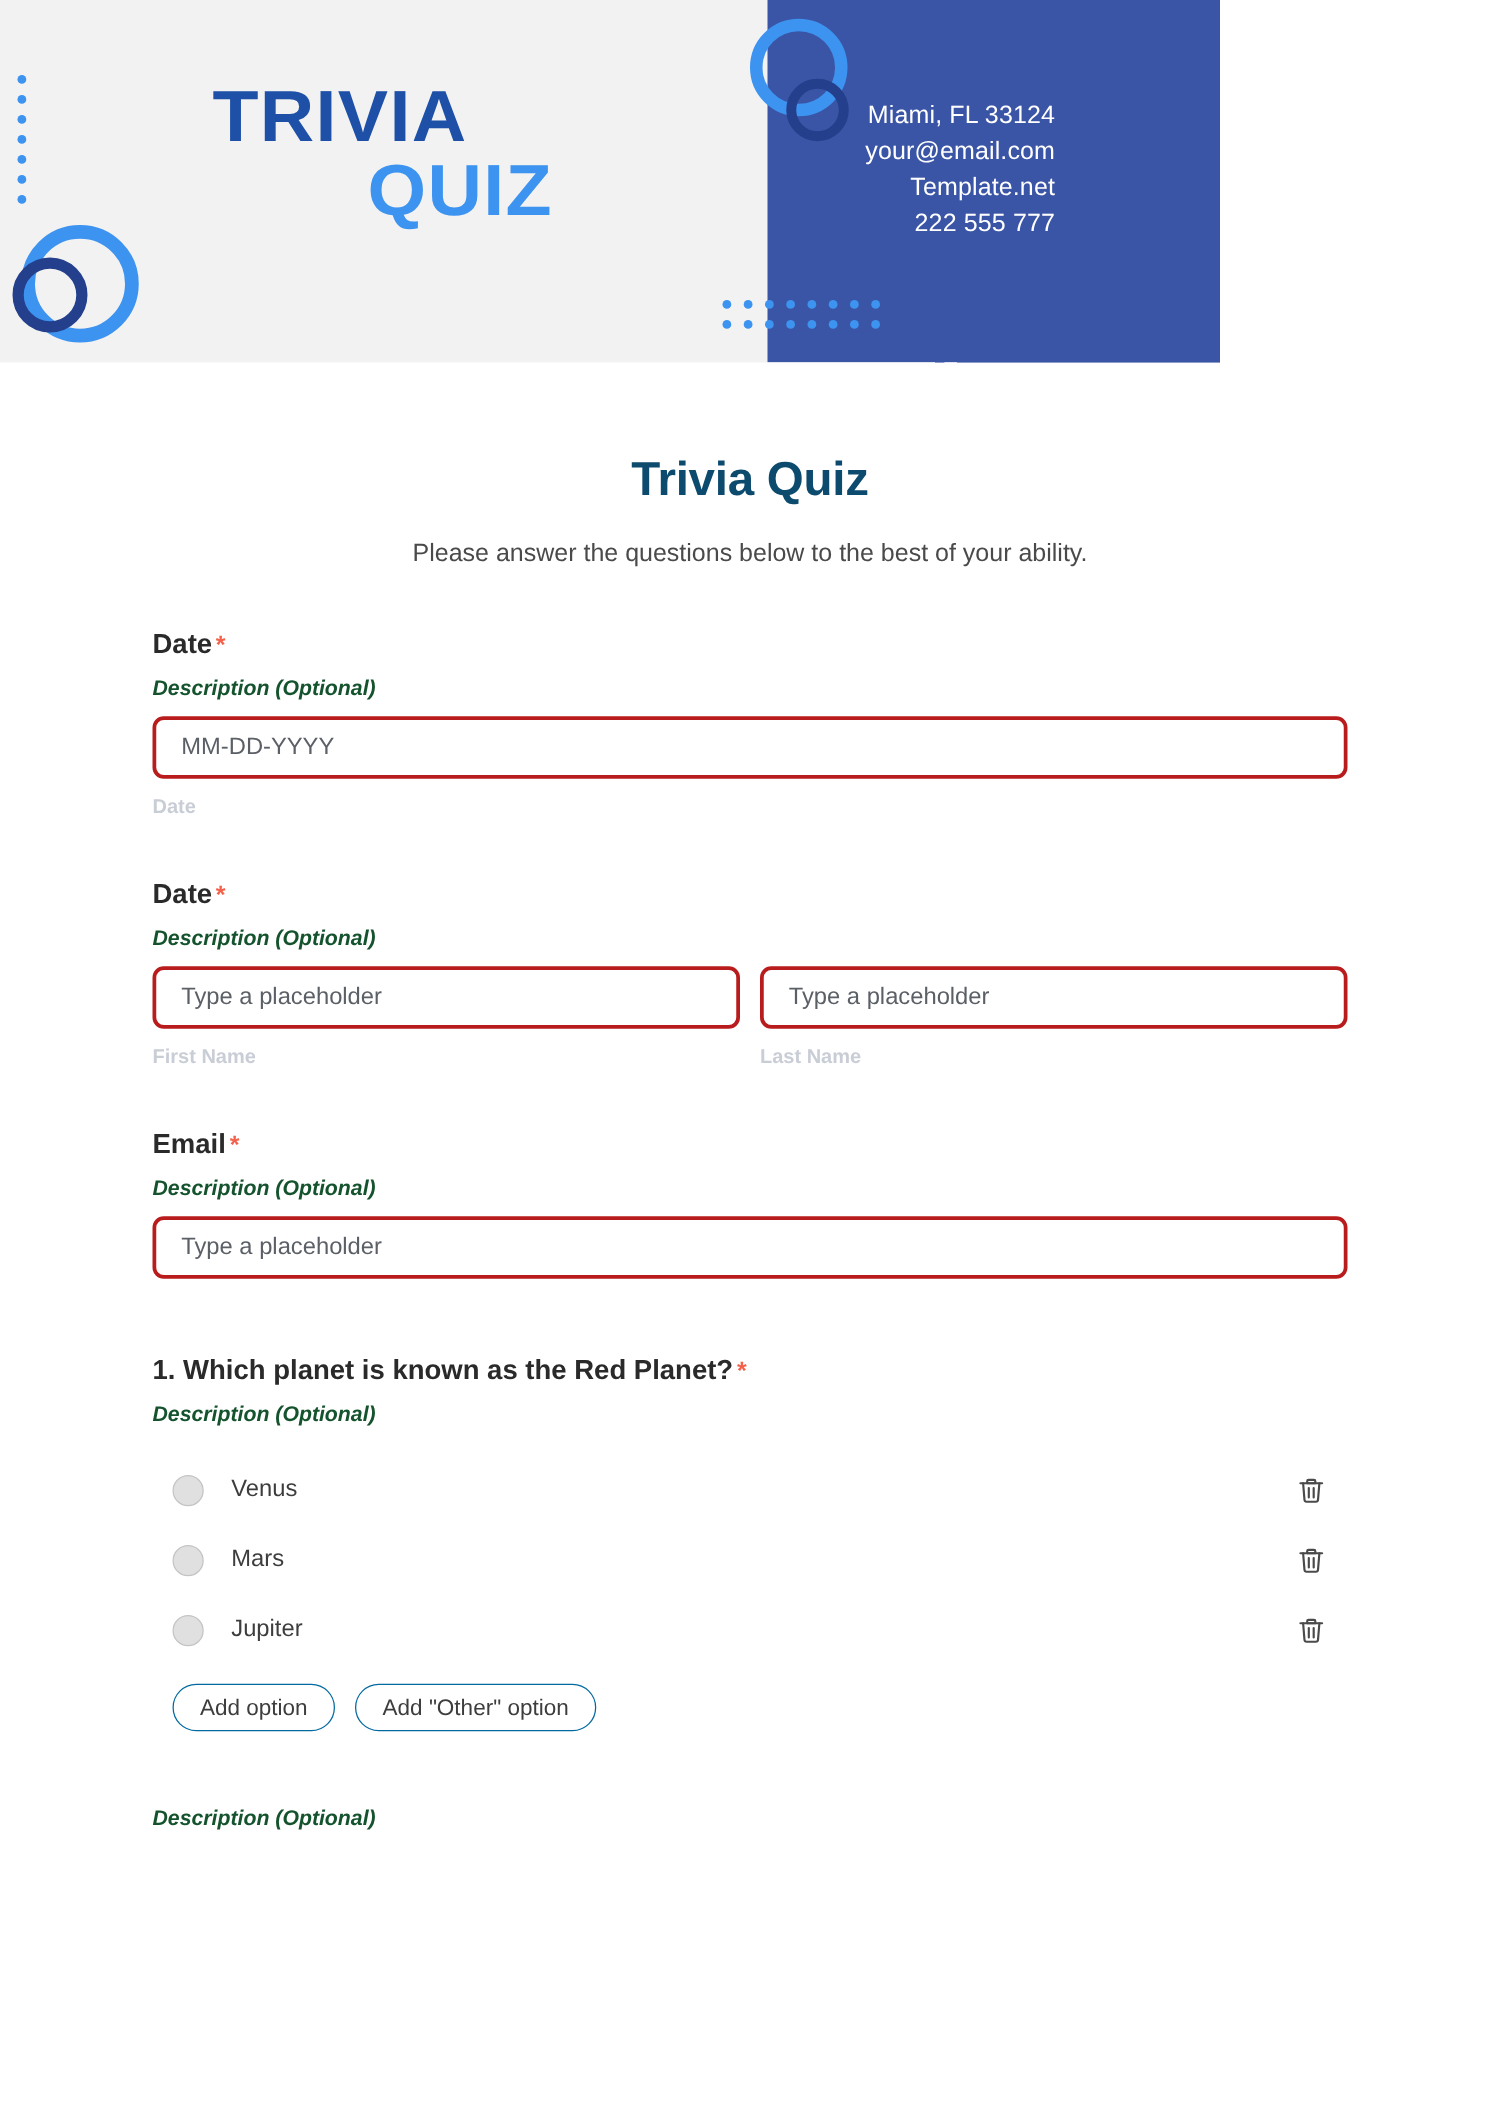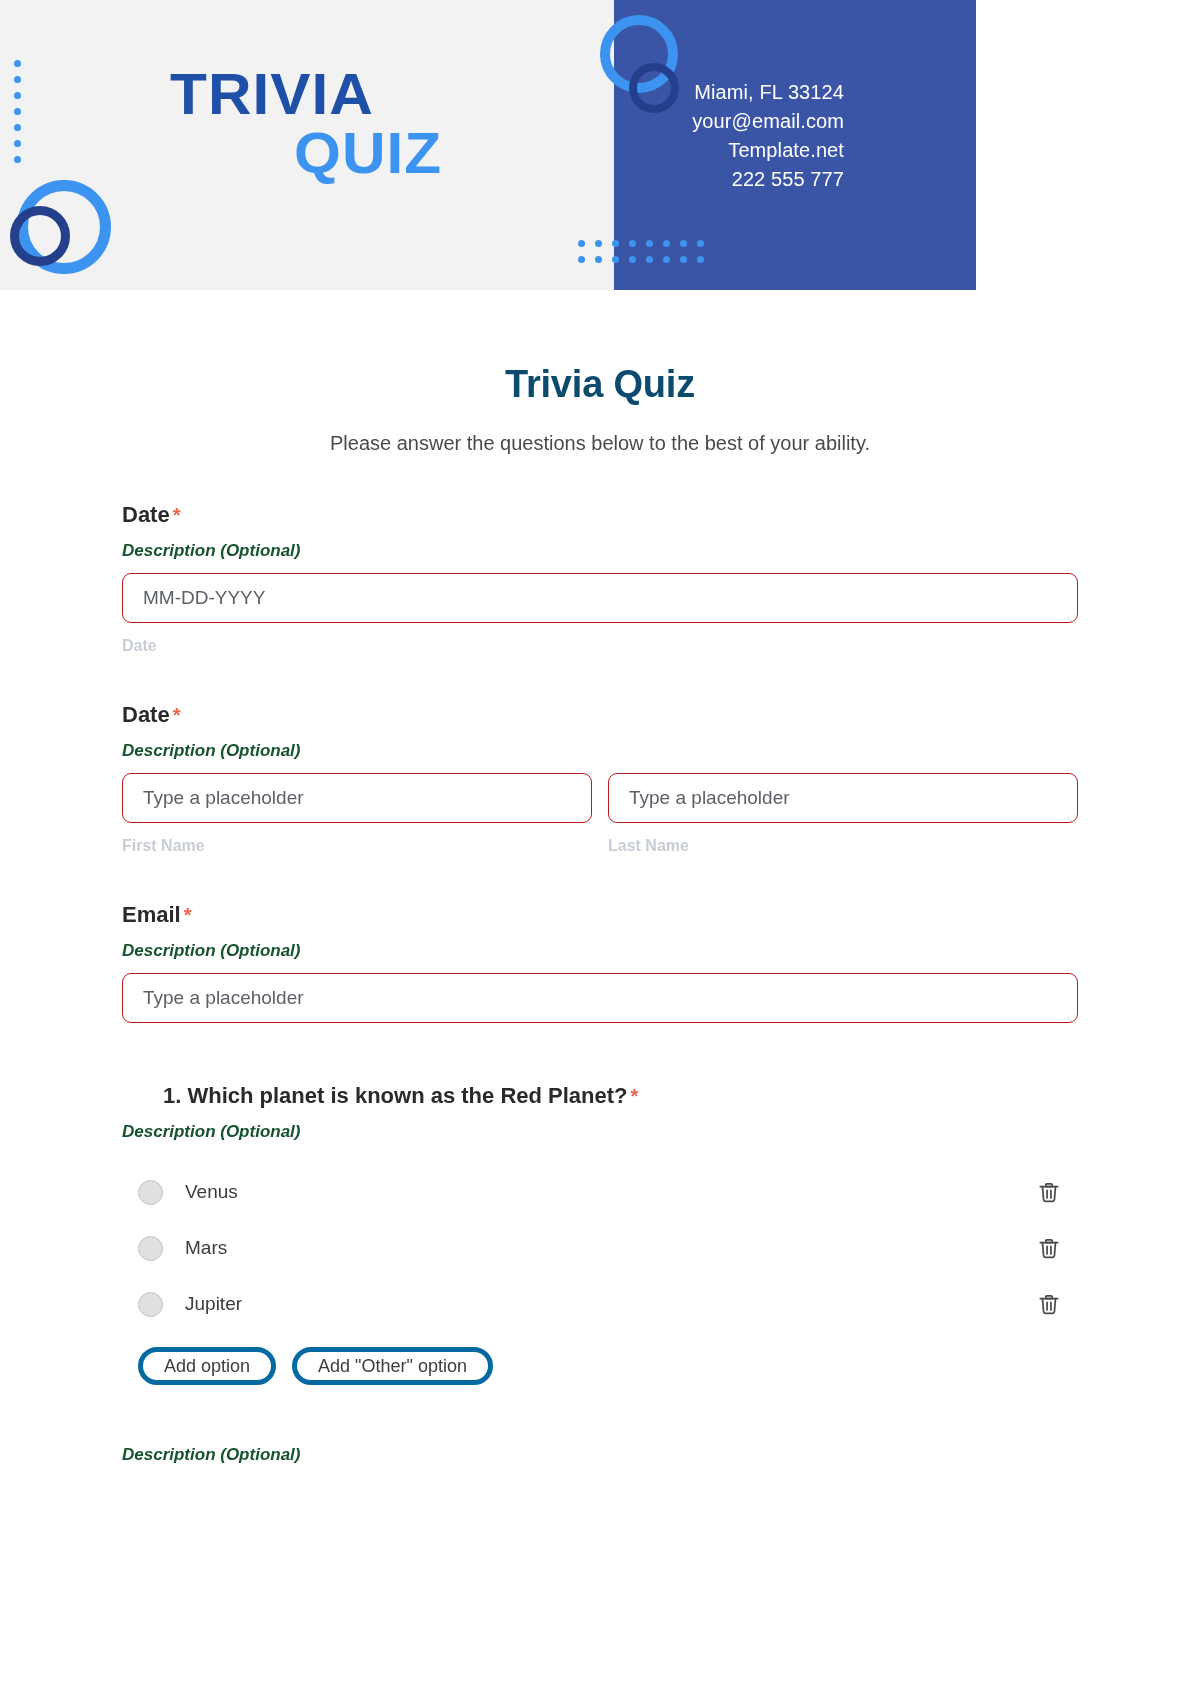--- a/index.html
+++ b/index.html
@@ -132,21 +132,21 @@
   .field-desc {
     font-size: 17px;
     font-style: italic;
     color: #14532d;
     margin-top: 13px;
     font-weight: 600;
   }
   .input-box {
     margin-top: 12px;
     height: 50px;
-    border: 1px solid #b91c1c;
+    border: 3px solid #b91c1c;
     border-radius: 9px;
     display: flex;
     align-items: center;
     padding: 0 20px;
     font-size: 19px;
     color: #5b5f66;
     background: #fff;
   }
   .sub-label {
     font-size: 16px;
@@ -155,21 +155,20 @@
     margin-top: 14px;
   }
   .row2 { display: flex; gap: 16px; }
   .row2 > div { flex: 1; }
 
   .question { margin-top: 60px; }
   .q-title {
     font-size: 22px;
     font-weight: 700;
     color: #2a2a2a;
-    margin-left: 41px;
   }
   .options { margin-top: 22px; }
   .option-row {
     display: flex;
     align-items: center;
     height: 56px;
     padding-left: 16px;
   }
   .radio {
     width: 25px; height: 25px;
@@ -180,21 +179,21 @@
   }
   .option-label {
     font-size: 19px;
     color: #3d3d3d;
     margin-left: 22px;
     flex: 1;
   }
   .trash { width: 26px; height: 26px; margin-right: 16px; flex: 0 0 auto; }
   .btn-row { display: flex; gap: 16px; margin-top: 15px; padding-left: 16px; }
   .pill {
-    border: 5px solid #0369a1;
+    border: 1px solid #0369a1;
     border-radius: 24px;
     height: 38px;
     padding: 0 21px;
     display: inline-flex;
     align-items: center;
     font-size: 18px;
     color: #3d3d3d;
     background: #fff;
   }
 </style>

